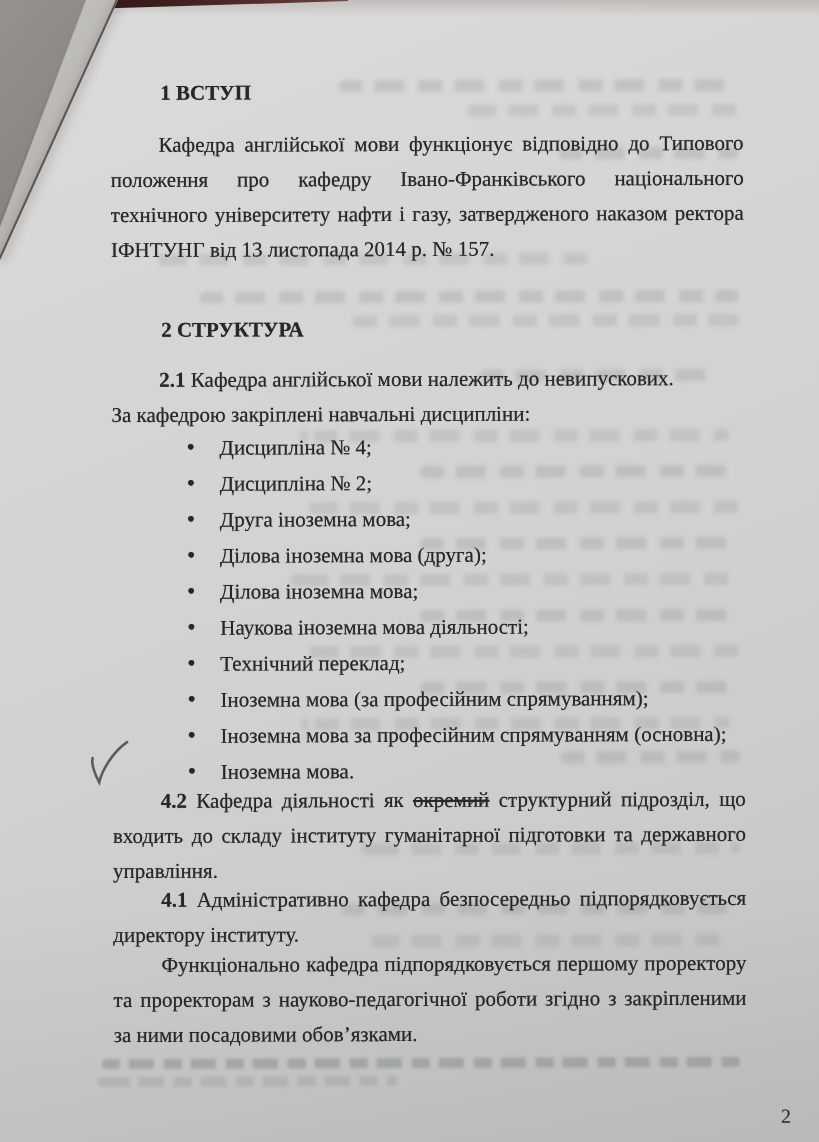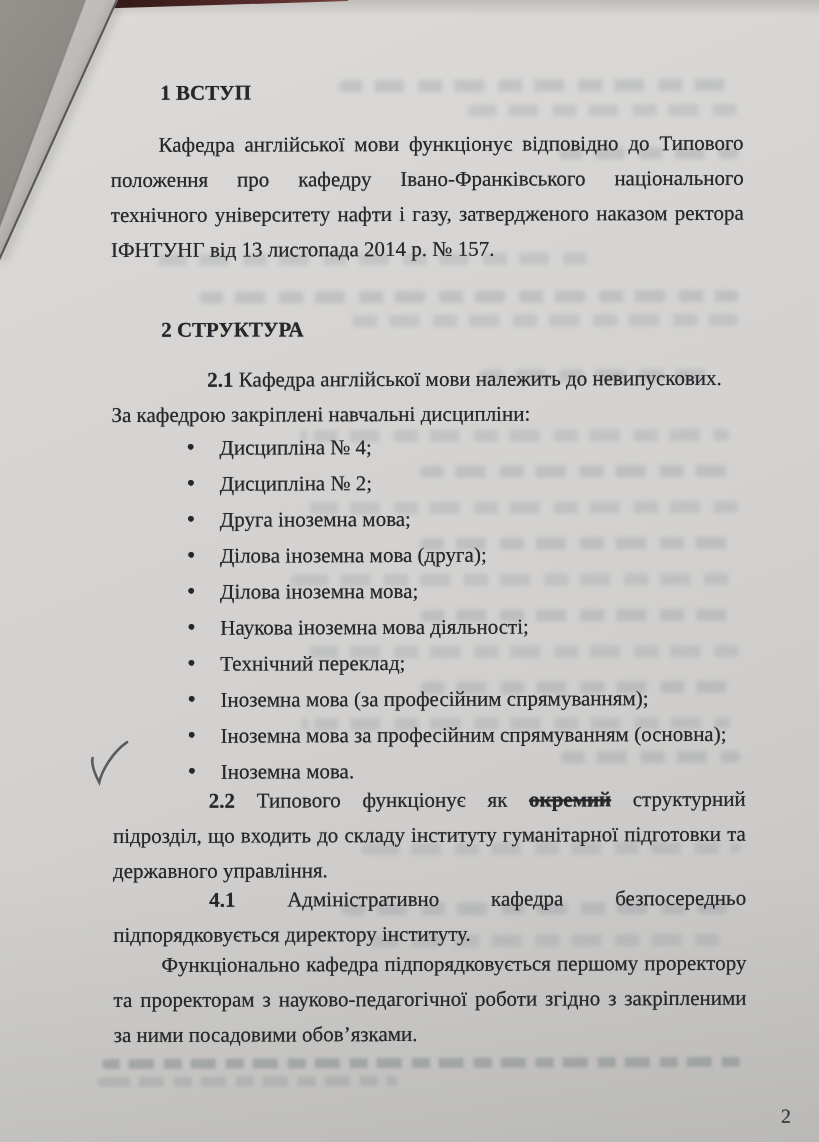--- a/index.html
+++ b/index.html
@@ -60,22 +60,22 @@
     font-size:21px;line-height:35px;color:#26262b;
     text-shadow:0 0 .7px rgba(38,38,44,.65);
     text-align:justify;
   }
   .heading{font-weight:bold;margin:0 0 0 50px;text-align:left;}
   .h-structure{margin-top:45px;}
   .para{margin:0;text-indent:48px;}
   .para-intro{margin-top:17px;}
   .s21{margin-top:15px;}
   .noindent{margin:0;text-indent:0;text-align:left;}
-  .num{font-weight:bold;margin-left:48px;}
-  .struck{text-decoration:line-through;text-decoration-thickness:2px;font-weight:bold;}
+  .num{font-weight:bold;}
+  .struck{text-decoration:line-through;text-decoration-thickness:2px;}
   ul.disciplines{
     list-style:none;margin:-3px 0 0 0;padding:0 0 0 108px;text-align:left;
   }
   ul.disciplines li{position:relative;line-height:36px;}
   ul.disciplines li::before{
     content:"\2022";position:absolute;left:-33px;top:-1px;font-size:24px;color:#26262b;
   }
   .s22{margin-top:-6px;}
   .s23{margin-top:-6px;}
   .para-functional{margin-top:-5px;}
@@ -145,21 +145,21 @@
       <li>Друга іноземна мова;</li>
       <li>Ділова іноземна мова (друга);</li>
       <li>Ділова іноземна мова;</li>
       <li>Наукова іноземна мова діяльності;</li>
       <li>Технічний переклад;</li>
       <li>Іноземна мова (за професійним спрямуванням);</li>
       <li>Іноземна мова за професійним спрямуванням (основна);</li>
       <li>Іноземна мова.</li>
     </ul>
 
-    <p class="para s22"><span class="num">2.2</span><span> Типового функціонує як </span><span class="struck">окремий</span><span> структурний підрозділ, що входить до складу інституту гуманітарної підготовки та державного управління.</span></p>
+    <p class="para s22"><span class="num">4.2</span><span> Кафедра діяльності як </span><span class="struck">окремий</span><span> структурний підрозділ, що входить до складу інституту гуманітарної підготовки та державного управління.</span></p>
 
     <p class="para s23"><span class="num">4.1</span><span> Адміністративно кафедра безпосередньо підпорядковується директору інституту.</span></p>
 
     <p class="para para-functional">Функціонально кафедра підпорядковується першому проректору та проректорам з науково-педагогічної роботи згідно з закріпленими за ними посадовими обов’язками.</p>
   </div>
 
   <div class="checkmark">
     <svg width="52" height="48" viewBox="0 0 52 48">
       <path d="M9 15 C7 21 9 30 13 40 C17 28 30 11 45 3" stroke="#45454b" stroke-width="2.6" fill="none" stroke-linecap="round" opacity="0.85"></path>
     </svg>

